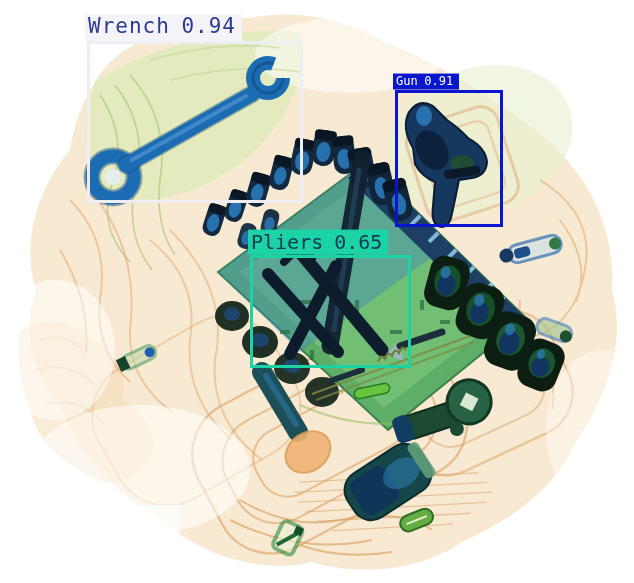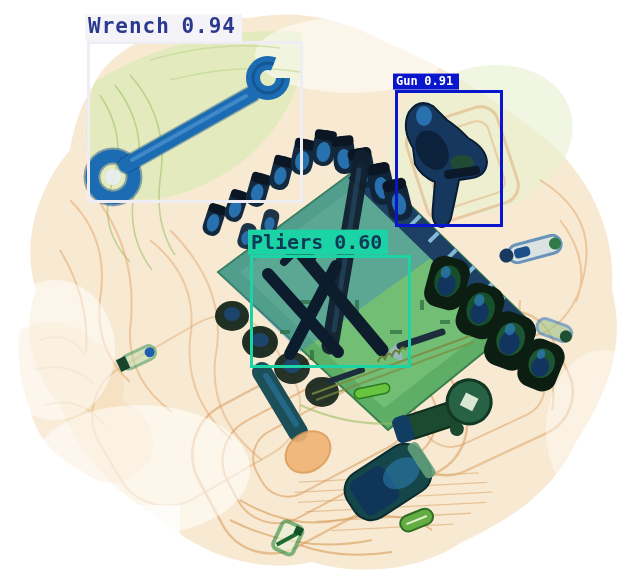--- a/index.html
+++ b/index.html
@@ -1,21 +1,21 @@
 <!DOCTYPE html>
 <html><head>
 <meta charset="utf-8">
 <style>
   html,body{margin:0;padding:0;background:#ffffff;}
   .stage{position:relative;width:634px;height:583px;background:#ffffff;overflow:hidden;
          font-family:"DejaVu Sans Mono",monospace;}
   .stage svg{position:absolute;left:0;top:0;}
   .det-box{position:absolute;border:3px solid;box-sizing:border-box;background:transparent;}
   .det-label{position:absolute;transform:translateY(-100%);line-height:1.12;
-             padding:1px 6px 2px 3px;white-space:nowrap;font-weight:bold;}
+             padding:1px 6px 2px 3px;white-space:nowrap;font-weight:normal;}
   .det-label .score{margin-left:0.55em;}
   .det-label.det-0{font-size:21px;letter-spacing:1px;}
   .det-label.det-1{font-size:12px;}
   .det-label.det-2{font-size:20px;}
 </style>
 </head>
 <body>
 
 <div class="stage">
 
@@ -293,15 +293,15 @@
   <div class="det-box det-1" style="left: 395px; top: 90px; width: 108px; height: 137px; border-color: rgb(10, 22, 205);"></div>
   <div class="det-box det-2" style="left: 250px; top: 255px; width: 161px; height: 113px; border-color: rgb(27, 211, 164);"></div>
 
   <div class="det-label det-0" style="left: 85px; top: 41px; background: rgb(244, 244, 248); color: rgb(44, 58, 142);">
     <span>Wrench</span><span class="score">0.94</span>
   </div>
   <div class="det-label det-1" style="left: 393px; top: 90px; background: rgb(10, 22, 205); color: rgb(255, 255, 255);">
     <span>Gun</span><span class="score">0.91</span>
   </div>
   <div class="det-label det-2" style="left: 248px; top: 255px; background: rgb(27, 211, 164); color: rgb(15, 58, 87);">
-    <span>Pliers</span><span class="score">0.60</span>
+    <span>Pliers</span><span class="score">0.65</span>
   </div>
 </div>
 
 </body></html>

